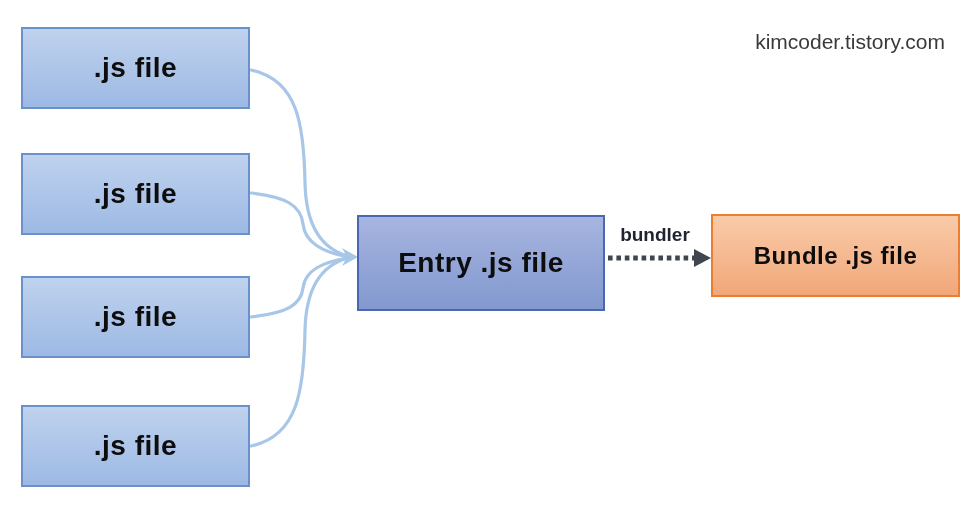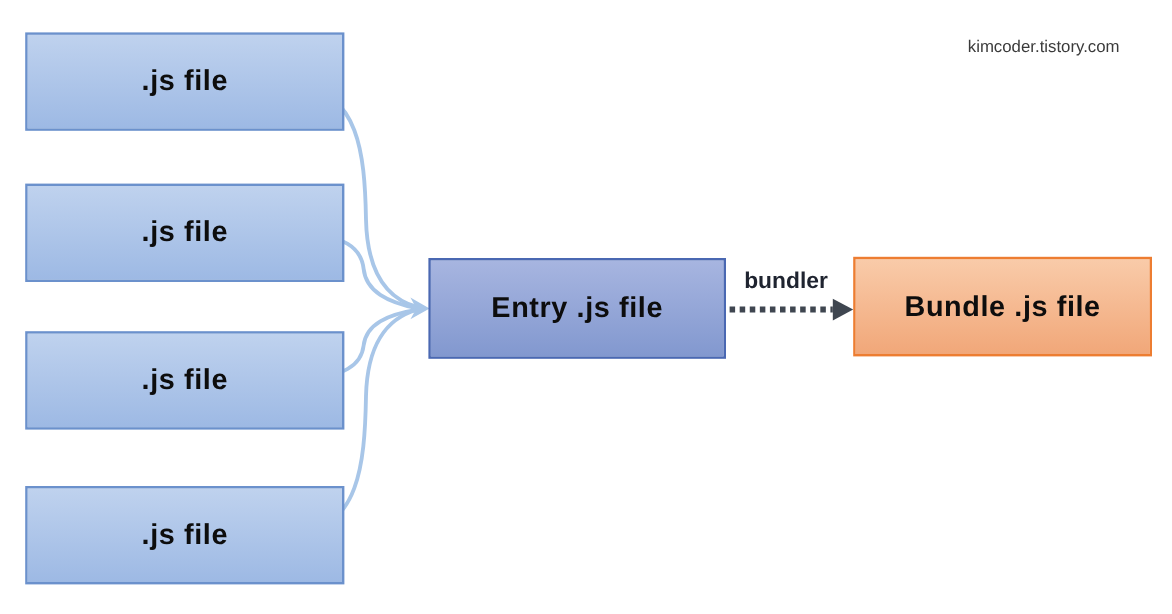--- a/index.html
+++ b/index.html
@@ -16,38 +16,38 @@
   .canvas{position:absolute;inset:0;}
   svg.connector-layer{position:absolute;left:0;top:0;width:977px;height:512px;}
   .box{
     position:absolute;display:flex;align-items:center;justify-content:center;
     box-sizing:border-box;font-weight:bold;color:var(--text);
   }
   .box .label{letter-spacing:0.5px;}
   .source-box{
     background:linear-gradient(180deg,var(--source-fill-top) 0%,var(--source-fill-bottom) 100%);
     border:2px solid var(--source-border);
-    left:21px;width:266px;height:82px;font-size:24px;
+    left:21px;width:229px;height:82px;font-size:28px;
   }
   .entry-box{
     background:linear-gradient(180deg,var(--entry-fill-top) 0%,var(--entry-fill-bottom) 100%);
     border:2px solid var(--entry-border);
-    left:357px;top:215px;width:248px;height:84px;font-size:24px;text-align:right;
+    left:357px;top:215px;width:248px;height:96px;font-size:28px;text-align:right;
   }
   .bundle-box{
     background:linear-gradient(180deg,var(--bundle-fill-top) 0%,var(--bundle-fill-bottom) 100%);
     border:2px solid var(--bundle-border);
     left:711px;top:214px;width:249px;height:83px;font-size:24px;
   }
   .arrow-label{
     position:absolute;left:605px;top:224px;width:100px;text-align:center;
     font-size:19px;font-weight:bold;color:#1f2430;
   }
   .watermark{
-    position:absolute;top:30px;right:44px;font-size:14px;color:#3a3a3a;font-weight:normal;
+    position:absolute;top:30px;right:32px;font-size:21px;color:#3a3a3a;font-weight:normal;
   }
   .connector-path{fill:none;stroke:var(--connector);stroke-width:3.2;stroke-linecap:round;}
   .connector-arrowhead{fill:var(--connector);stroke:none;}
   .bundler-dash{stroke:var(--bundler-arrow-color);stroke-width:5;fill:none;}
   .bundler-arrowhead{fill:var(--bundler-arrow-color);stroke:none;}
 </style>
 </head>
 <body>
 
 <div class="canvas">

